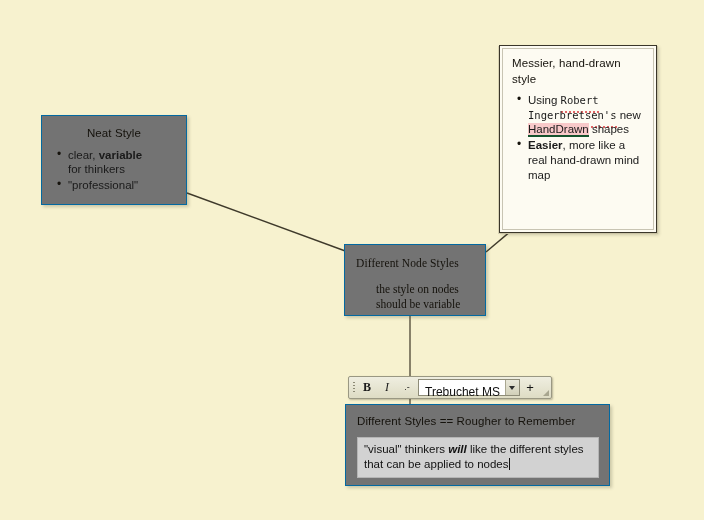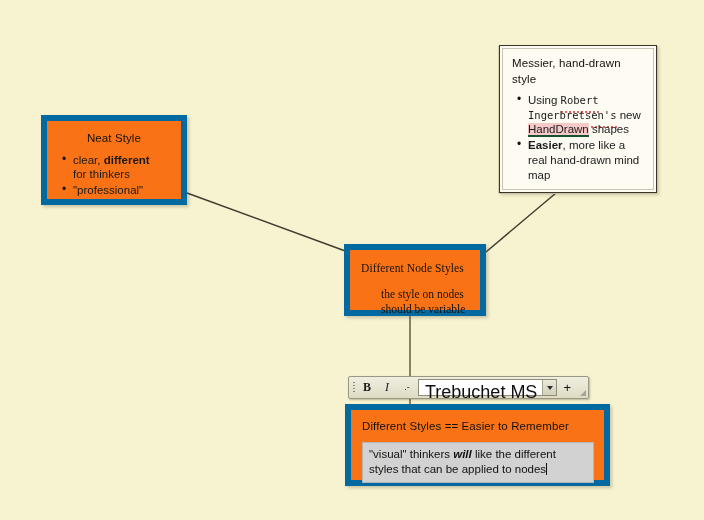--- a/index.html
+++ b/index.html
@@ -48,22 +48,22 @@
   .node.sketch::before {
     content: "";
     position: absolute;
     left: 2px; top: 2px; right: 2px; bottom: 2px;
     border: 1px solid rgba(120,114,86,0.40);
     pointer-events: none;
   }
 
   
   .node.neat {
-    border: 6px solid #0369a1;
-    background: #f97316;
+    border: 1px solid #0369a1;
+    background: #737373;
     box-shadow: 2px 2px 3px rgba(90,85,60,0.28);
   }
 
   .node-title {
     font-size: 11.5px;
     line-height: 1.35;
     color: #15120c;
     letter-spacing: 0.1px;
   }
 
@@ -112,21 +112,21 @@
   
   #node-neat {
     left: 41px; top: 115px;
     width: 146px; height: 90px;
     padding: 10px 10px 8px 10px;
   }
   #node-neat .node-title { text-align: center; margin-bottom: 2px; }
 
   #node-messy {
     left: 499px; top: 45px;
-    width: 158px; height: 148px;
+    width: 158px; height: 188px;
     padding: 10px 10px 8px 12px;
   }
 
   #node-central {
     left: 344px; top: 244px;
     width: 142px; height: 72px;
     padding: 11px 10px 8px 11px;
     font-family: Liberation Serif, serif;
   }
   #node-central .node-body { margin-top: 10px; margin-left: 20px; }
@@ -206,21 +206,21 @@
   }
   .tb-fontbox {
     display: flex;
     align-items: center;
     background: #ffffff;
     border: 1px solid #8e8c78;
     margin: 2px 1px;
     height: 17px;
   }
   .tb-fontname {
-    font-size: 18px;
+    font-size: 12px;
     color: #101010;
     padding: 10px 5px 0 6px;
     white-space: nowrap;
     line-height: 15px;
   }
   .tb-arrow {
     width: 14px;
     height: 15px;
     display: flex;
     align-items: center;
@@ -267,21 +267,21 @@
   <svg id="connectors" viewBox="0 0 704 520" width="704" height="520">
     <line x1="187" y1="193" x2="348" y2="252" stroke="#3f3a2b" stroke-width="1.4"></line>
     <line x1="486" y1="252" x2="556" y2="193" stroke="#3f3a2b" stroke-width="1.4"></line>
     <line x1="410" y1="316" x2="410" y2="404" stroke="#6b6550" stroke-width="1.6"></line>
   </svg>
 
   <div class="node neat" id="node-neat">
     <div class="node-title">Neat Style</div>
     <ul class="bullets">
       <li>
-        <span>clear, </span><b>different</b><br>
+        <span>clear, </span><b>variable</b><br>
         <span>for thinkers</span>
       </li>
       <li>
         <span>"professional"</span>
       </li>
     </ul>
   </div>
 
   <div class="node sketch" id="node-messy">
     <div class="node-title">Messier, hand-drawn style</div>
@@ -295,21 +295,21 @@
       </li>
     </ul>
   </div>
 
   <div class="node neat" id="node-central">
     <div class="node-title">Different Node Styles</div>
     <div class="node-body">the style on nodes should be variable</div>
   </div>
 
   <div class="node neat" id="node-bottom">
-    <div class="node-title">Different Styles == Easier to Remember</div>
+    <div class="node-title">Different Styles == Rougher to Remember</div>
     <div class="edit-region">
       <span>"visual" thinkers </span><b><i>will</i></b><span> like the different styles that can be applied to nodes</span><span class="caret"></span>
     </div>
   </div>
 
   <div id="format-toolbar">
     <div class="tb-grip">
         <i></i>
       </div>
     <div class="tb-btn bold">B</div>

